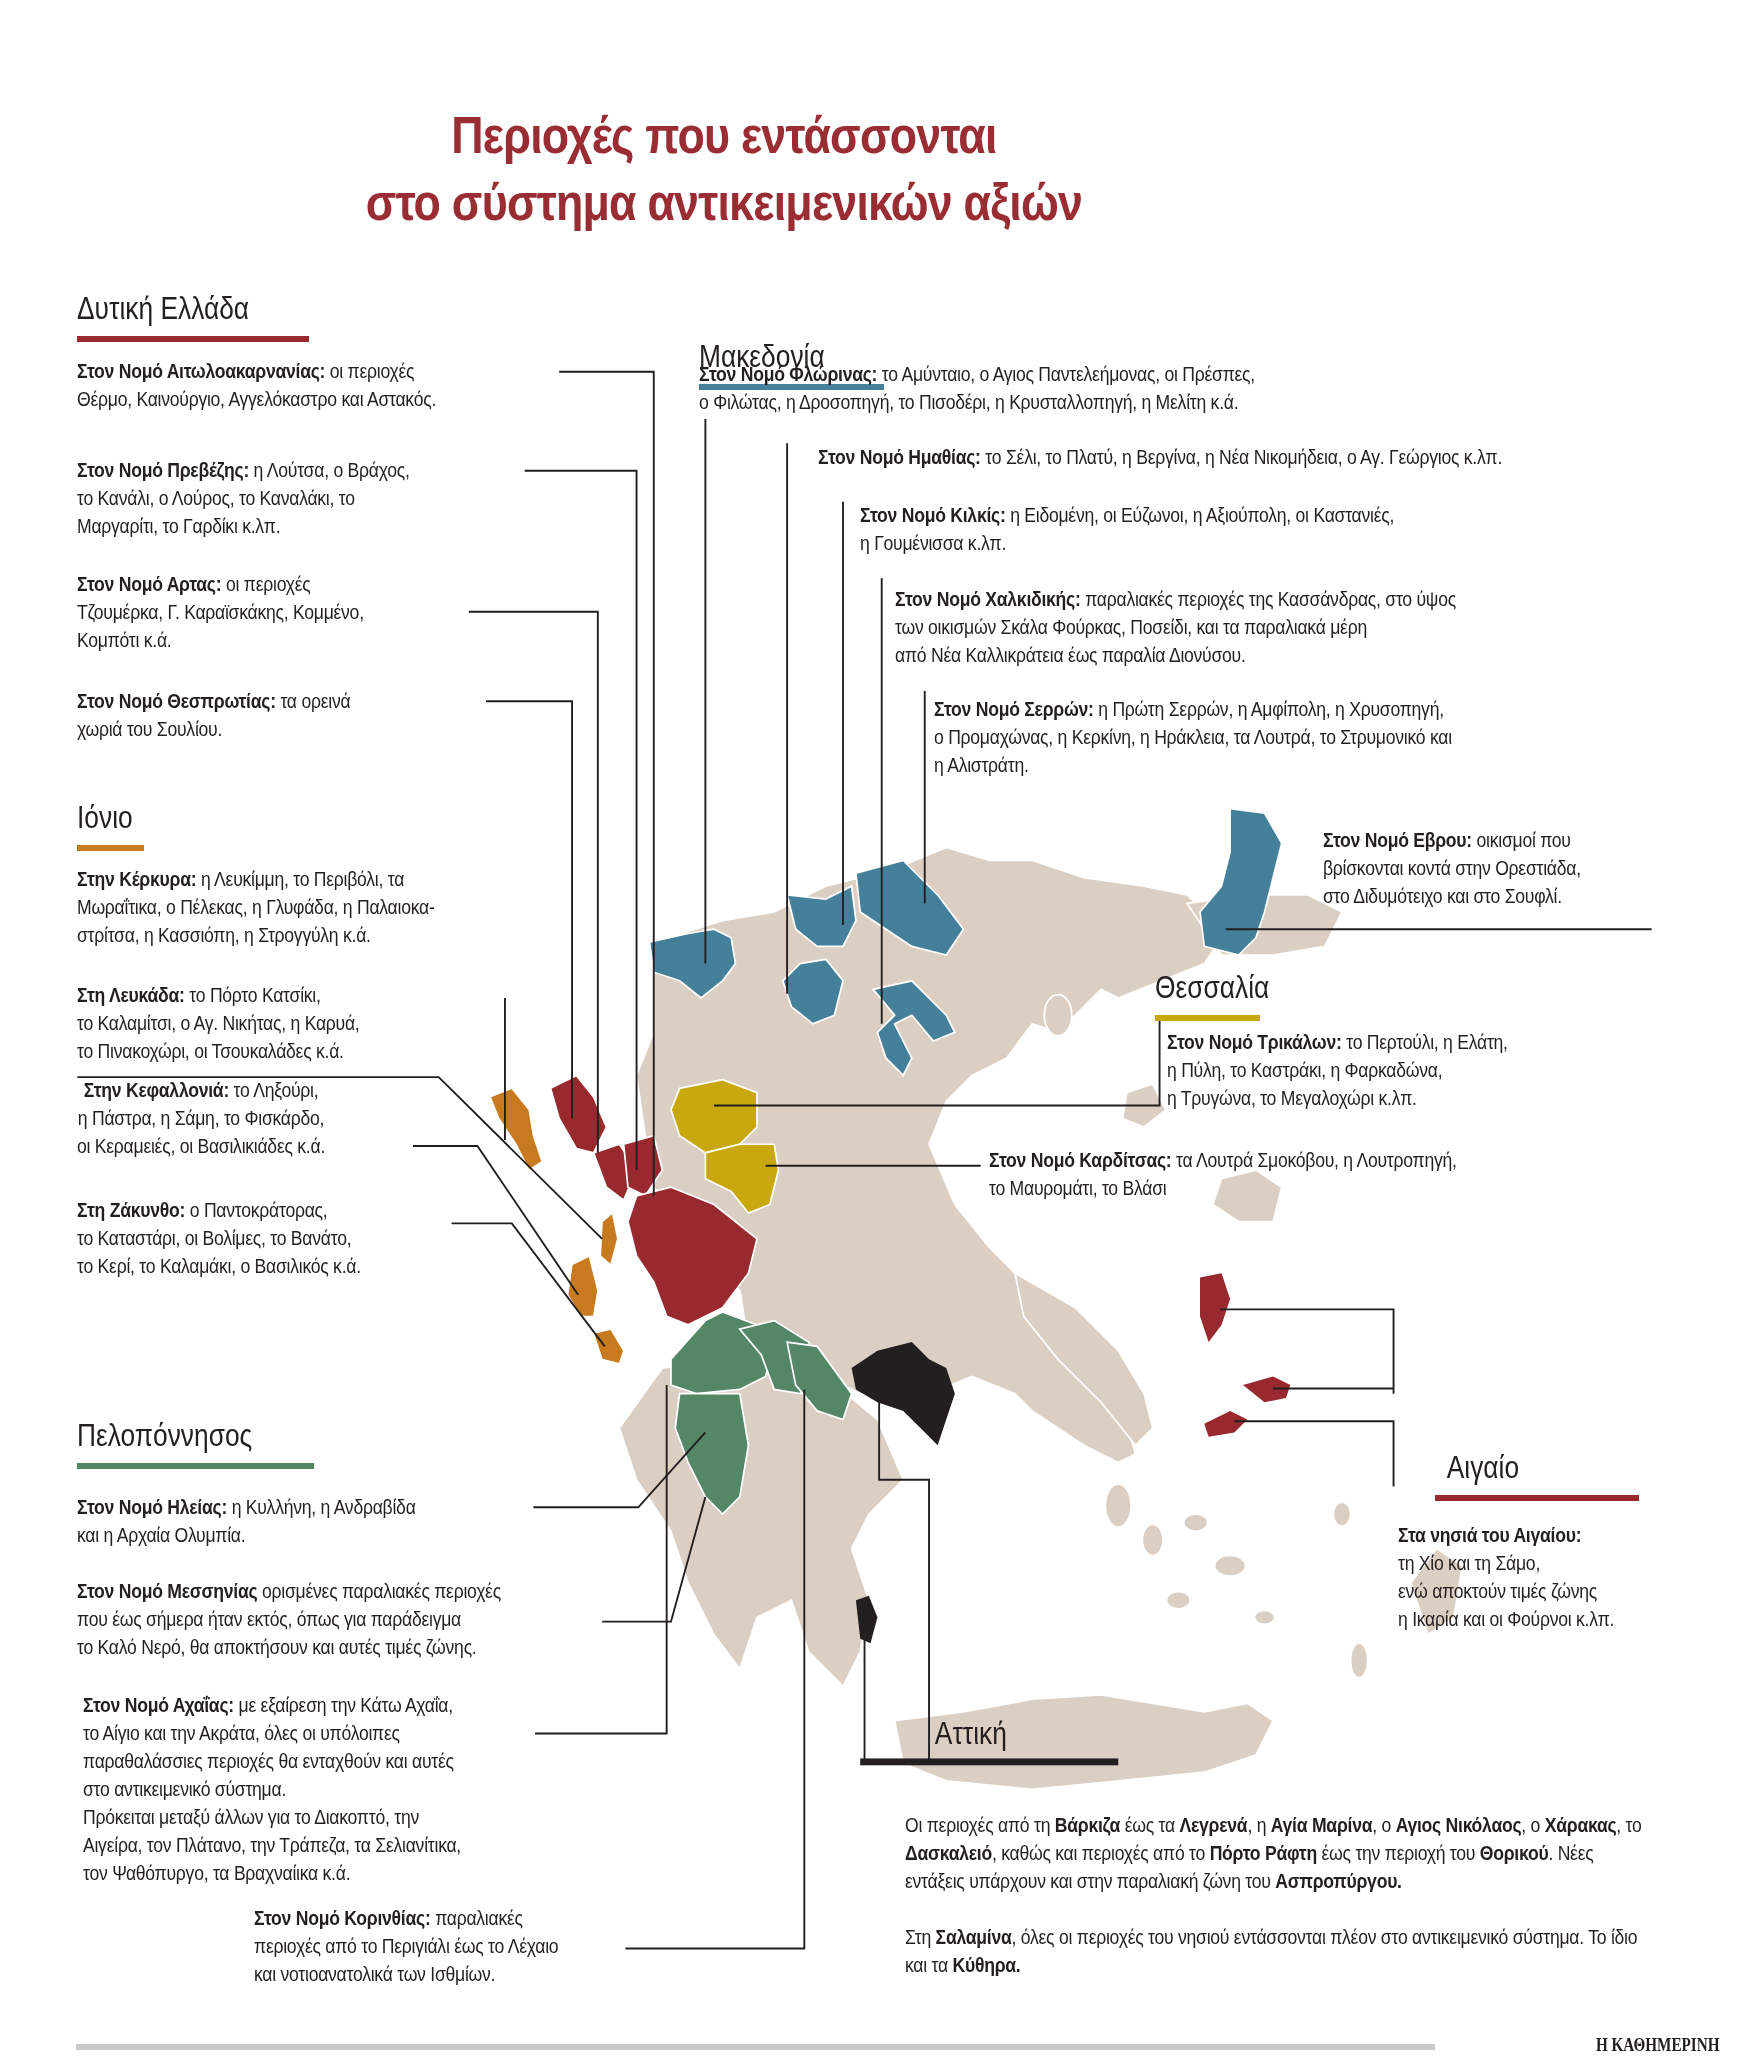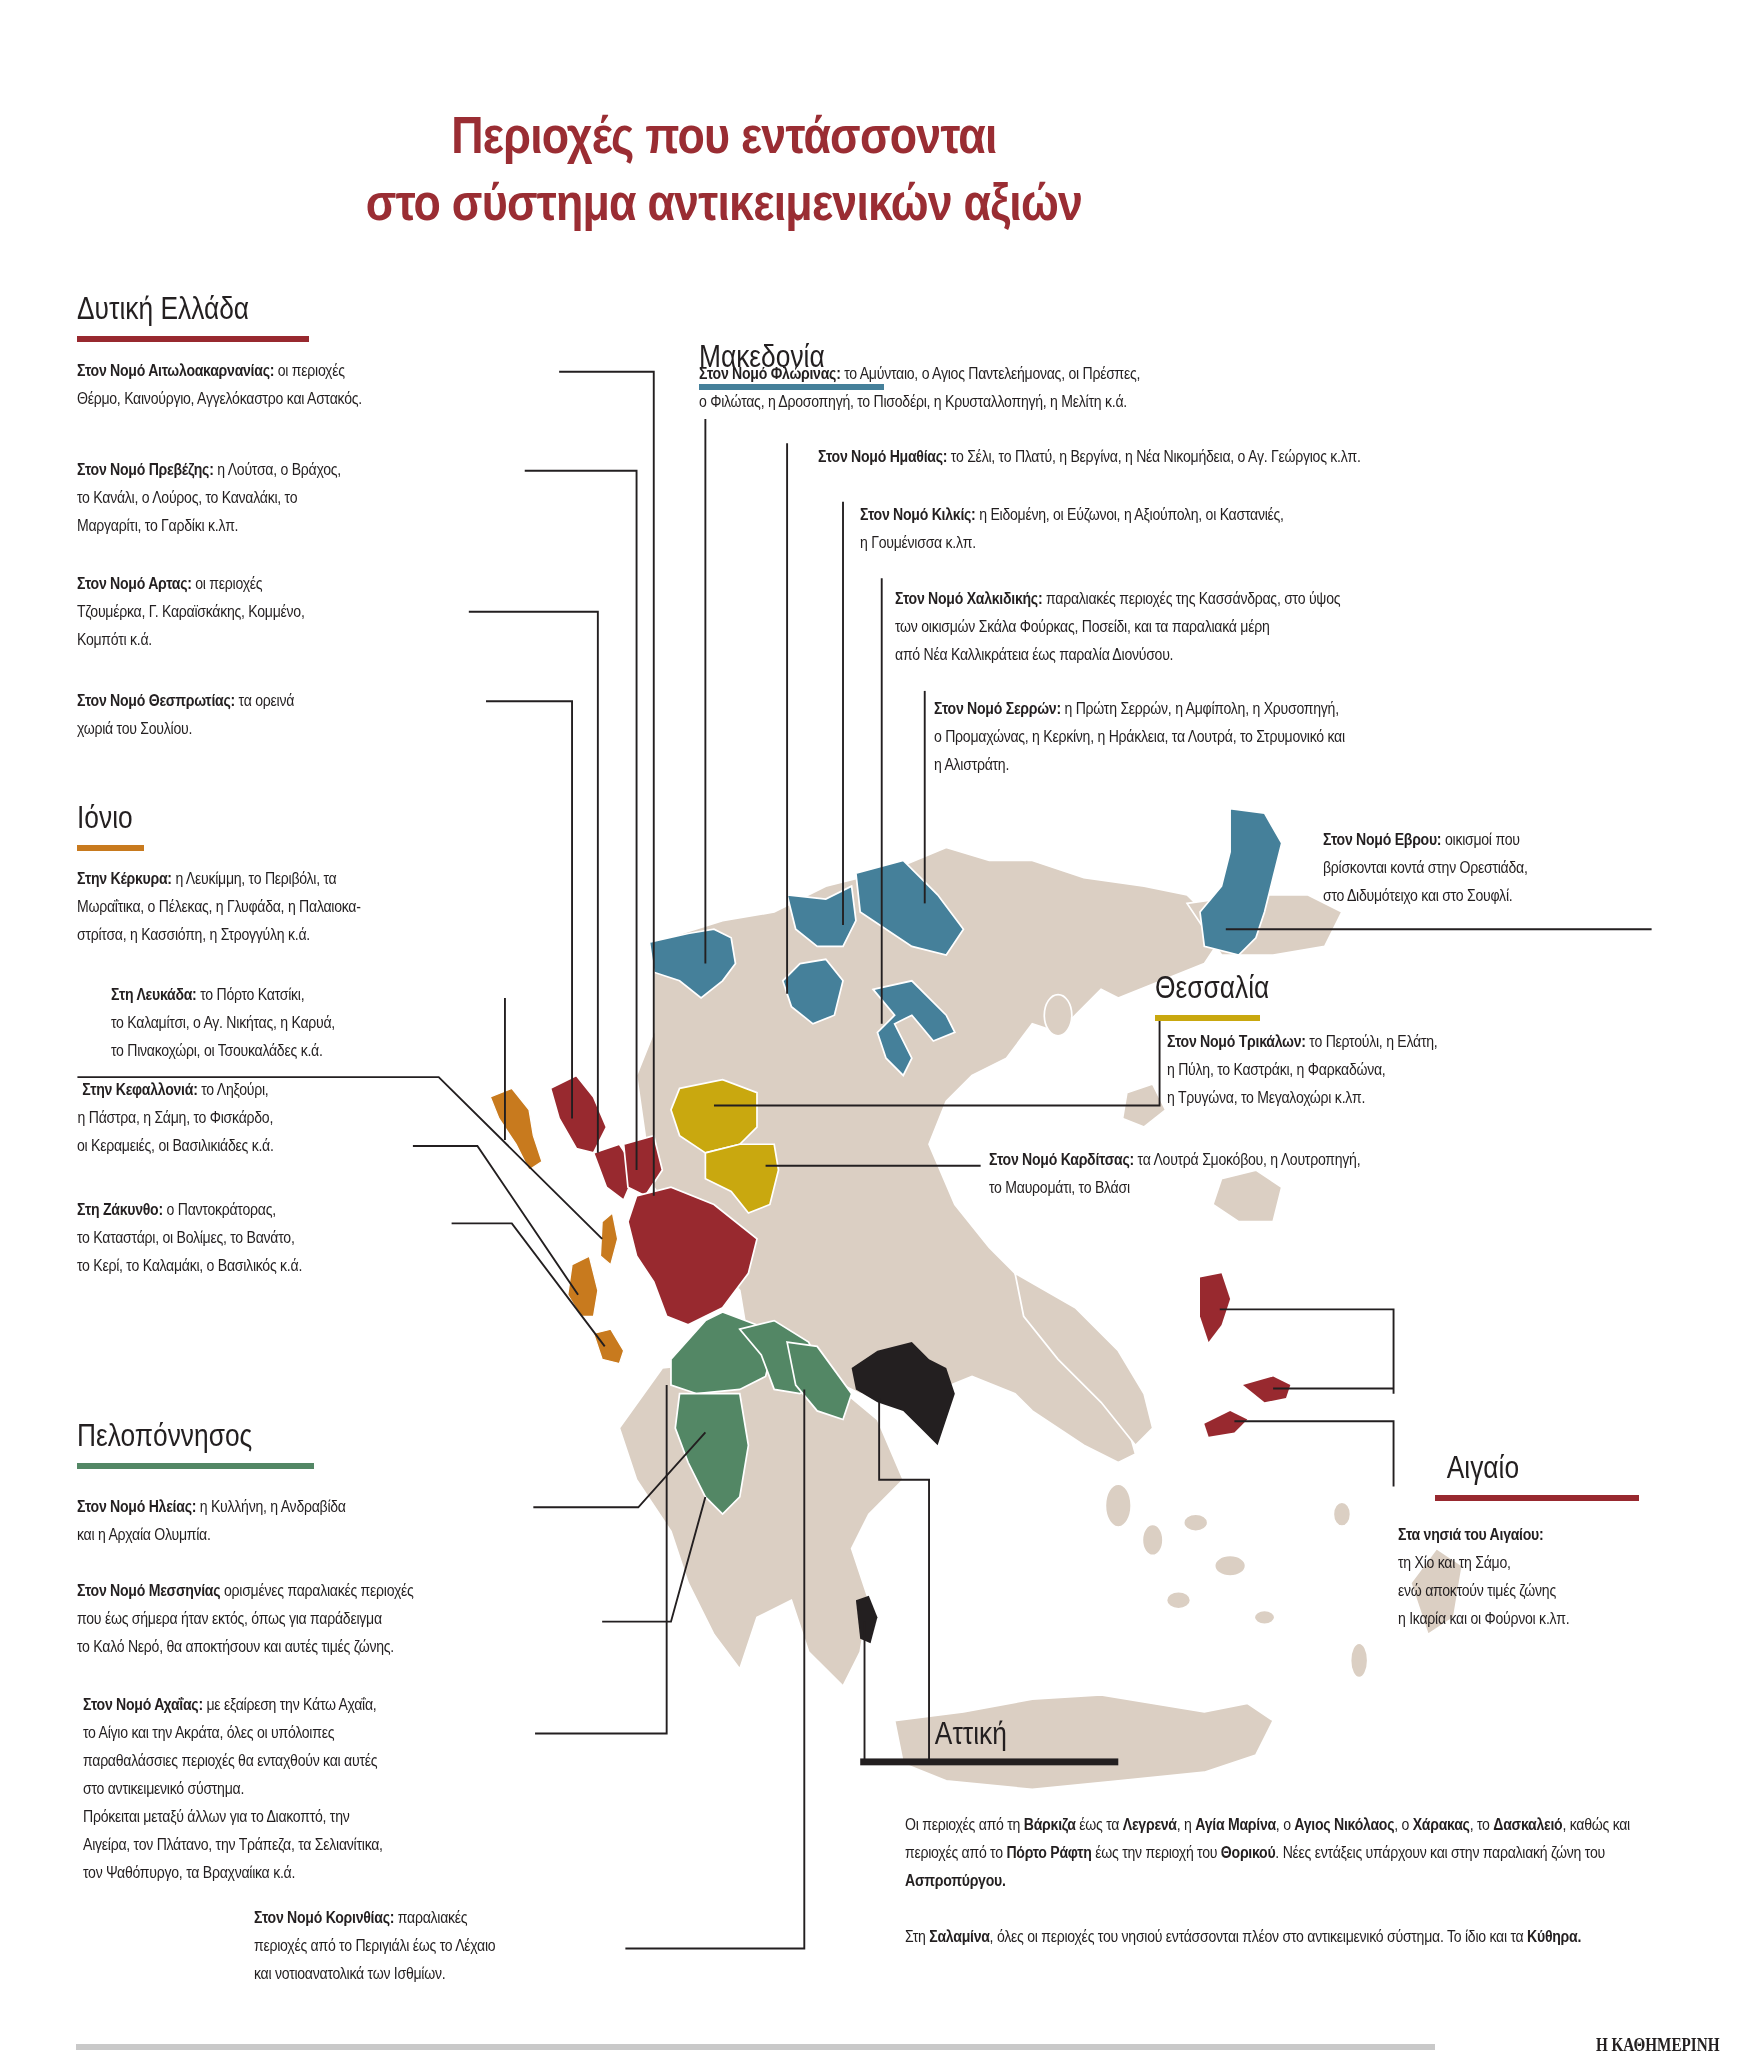--- a/index.html
+++ b/index.html
@@ -17,21 +17,21 @@
 
     .region-head { position: absolute; text-decoration: underline; }
     .region-head .name {
       font-family: "Liberation Sans", sans-serif; font-size: 31px; font-weight: normal;
       color: #231f20; display: inline-block; transform: scaleX(0.85); transform-origin: left;
       white-space: nowrap;
     }
     .region-head .bar { height: 6px; margin-top: 8.6px; }
 
     .entry {
-      position: absolute; font-size: 16px; line-height: 28px; color: #231f20;
+      position: absolute; font-size: 20px; line-height: 28px; color: #231f20;
       letter-spacing: -0.3px;
     }
     .entry b { font-weight: bold; }
     .entry .line { display: block; white-space: nowrap; transform: scaleX(0.88); transform-origin: left; }
 
     .credit {
       position: absolute; right: 40px; top: 2034px; font-size: 19px; font-weight: bold;
       font-family: "Liberation Serif", serif; color: #231f20; transform: scaleX(0.8); transform-origin: right;
       white-space: nowrap;
     }
@@ -186,21 +186,21 @@
 <div class="region-head" style="left:77px; top:800px;">
   <div class="name">Ιόνιο</div>
   <div class="bar" style="width:67px; background:#c87a1e;"></div>
 </div>
 
 <div class="entry" style="left:77px; top:865px;">
   <span class="line"><b>Στην Κέρκυρα:</b><span> η Λευκίμμη, το Περιβόλι, τα</span></span>
   <span class="line">Μωραΐτικα, ο Πέλεκας, η Γλυφάδα, η Παλαιοκα-</span>
   <span class="line">στρίτσα, η Κασσιόπη, η Στρογγύλη κ.ά.</span>
 </div>
-<div class="entry" style="left:77px; top:981px;margin-left:34px;">
+<div class="entry" style="left:77px; top:981px;">
   <span class="line"><b>Στη Λευκάδα:</b><span> το Πόρτο Κατσίκι,</span></span>
   <span class="line">το Καλαμίτσι, ο Αγ. Νικήτας, η Καρυά,</span>
   <span class="line">το Πινακοχώρι, οι Τσουκαλάδες κ.ά.</span>
 </div>
 <div class="entry" style="left:77px; top:1076px;text-align:center;">
   <span class="line"><b>Στην Κεφαλλονιά:</b><span> το Ληξούρι,</span></span>
   <span class="line">η Πάστρα, η Σάμη, το Φισκάρδο,</span>
   <span class="line">οι Κεραμειές, οι Βασιλικιάδες κ.ά.</span>
 </div>
 <div class="entry" style="left:77px; top:1196px;">

